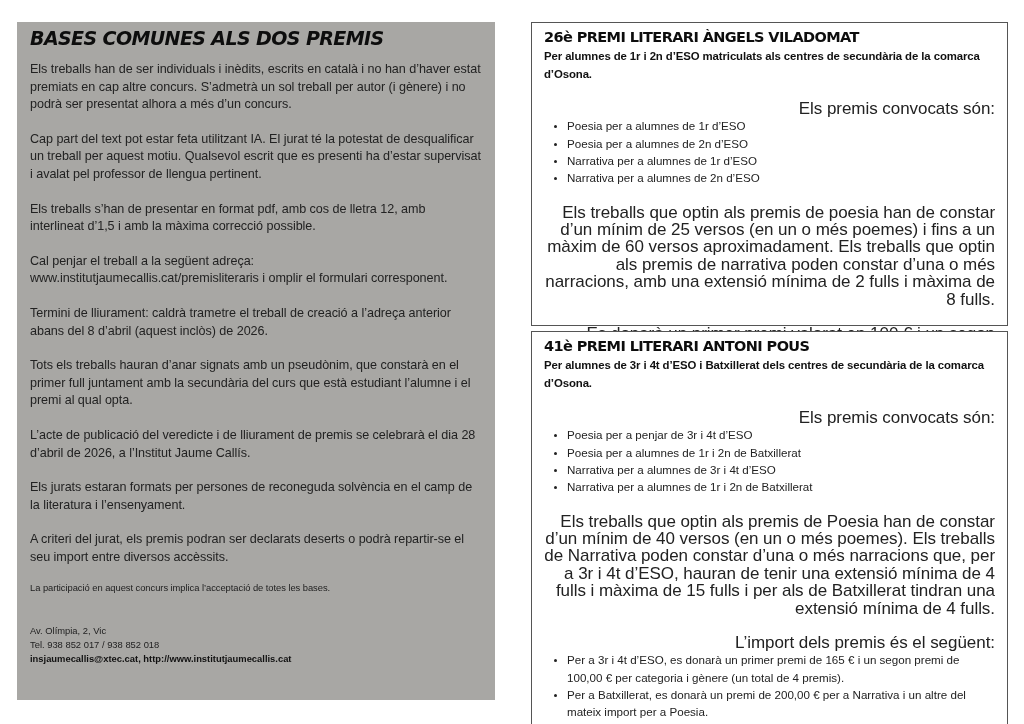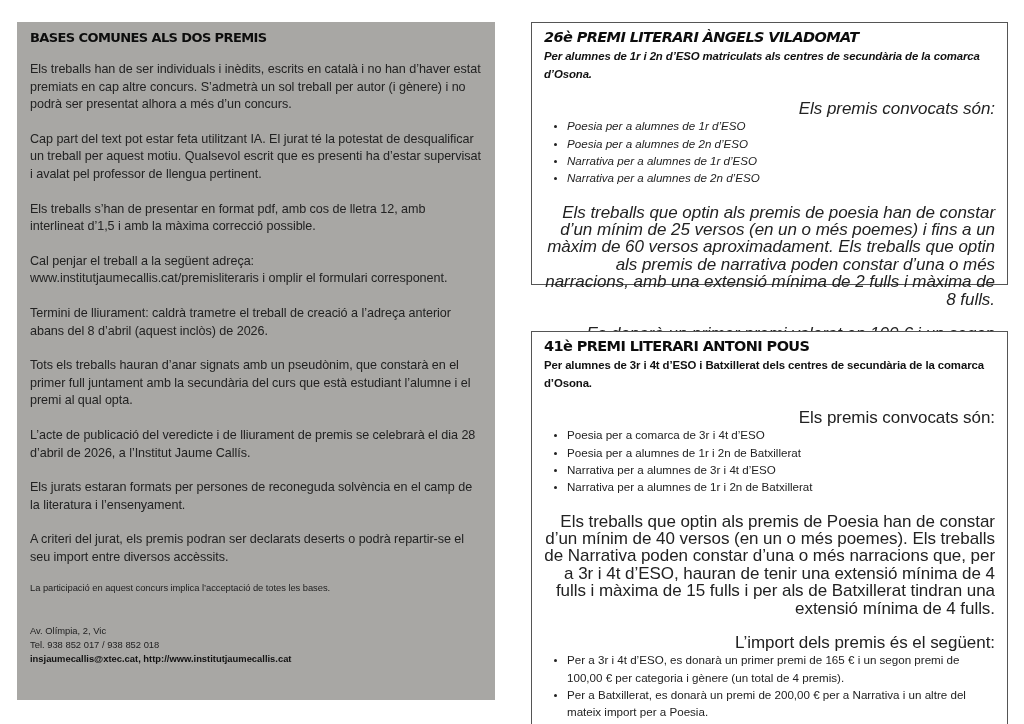--- a/index.html
+++ b/index.html
@@ -5,36 +5,36 @@
   html, body { margin: 0; padding: 0; }
   body {
     width: 1024px; height: 724px; background: #ffffff; position: relative; overflow: hidden;
     font-family: "Liberation Sans", "DejaVu Sans", sans-serif; color: #1e1e1e;
   }
   .left-panel {
     position: absolute; left: 17px; top: 22px; width: 478px; height: 678px;
     background: #a8a7a4; box-sizing: border-box; padding: 5px 13px 0 13px;
   }
   .left-panel h1 {
-    font-family: "DejaVu Sans", sans-serif; font-weight: bold; font-size: 13px;
-    margin: 0 0 12px 0; letter-spacing: -0.6px; color: #0d0d0d; line-height: 22px;
+    font-family: "DejaVu Sans", sans-serif; font-weight: bold; font-size: 19px;
+    margin: 0 0 12px 0; letter-spacing: -0.6px; color: #0d0d0d; line-height: 22px; font-style: italic;
   }
   .left-panel p {
     font-size: 12.6px; line-height: 17.6px; margin: 0 0 17px 0; color: #222;
     letter-spacing: -0.05px;
   }
   .left-panel p.small { font-size: 9.4px; line-height: 13px; margin: -2px 0 30px 0; }
   .contact { font-size: 9.4px; line-height: 13.6px; color: #222; }
   .contact .bold { font-weight: bold; color: #111; }
 
   .box {
     position: absolute; left: 531px; width: 477px; box-sizing: border-box;
     border: 1.5px solid #555; padding: 4px 12px 0 12px; background: #fff;
   }
-  .box1 { top: 22px; height: 263px; font-style: italic; }
+  .box1 { top: 22px; height: 304px; }
   .box2 { top: 331px; height: 430px; }
   .box h2 {
     font-family: "DejaVu Sans", sans-serif; font-weight: bold; font-size: 14.5px;
     margin: 0; letter-spacing: -0.6px; color: #0d0d0d; line-height: 20px;
   }
   .box .subtitle {
     font-weight: bold; font-size: 11.4px; line-height: 17.5px; margin: 1px 0 17px 0; color: #111;
     letter-spacing: -0.1px;
   }
   .box p { font-size: 17px; line-height: 17.4px; margin: 0 0 17px 0; color: #222; letter-spacing: -0.05px; text-align: right; }
@@ -77,21 +77,21 @@
   </ul>
   <p>Els treballs que optin als premis de poesia han de constar d’un mínim de 25 versos (en un o més poemes) i fins a un màxim de 60 versos aproximadament. Els treballs que optin als premis de narrativa poden constar d’una o més narracions, amb una extensió mínima de 2 fulls i màxima de 8 fulls.</p>
   <p>Es donarà un primer premi valorat en  100 € i un segon premi valorat en 65 € per categoria i gènere (en total 8 premis).</p>
 </section>
 
 <section class="box box2">
   <h2>41è PREMI LITERARI ANTONI POUS</h2>
   <div class="subtitle">Per alumnes de 3r i 4t d’ESO i Batxillerat dels centres de secundària de la comarca d’Osona.</div>
   <p class="lead">Els premis convocats són:</p>
   <ul>
-    <li>Poesia per a comarca de 3r i 4t  d’ESO</li>
+    <li>Poesia per a penjar de 3r i 4t  d’ESO</li>
     <li>Poesia per a alumnes de 1r i 2n de Batxillerat</li>
     <li>Narrativa per a alumnes de 3r i 4t d’ESO</li>
     <li>Narrativa per a alumnes de 1r i 2n de Batxillerat</li>
   </ul>
   <p>Els treballs que optin als premis de Poesia han de constar d’un mínim de 40 versos (en un o més poemes). Els treballs de Narrativa poden constar d’una o més narracions que, per a 3r i 4t d’ESO, hauran de tenir una extensió mínima de 4 fulls i màxima de 15 fulls i per als de Batxillerat tindran una extensió mínima de 4 fulls.</p>
   <p class="lead">L’import dels premis és el següent:</p>
   <ul>
     <li>Per a 3r i 4t d’ESO, es donarà un primer premi de 165 € i un segon premi de 100,00 € per categoria i gènere (un total de 4 premis).</li>
     <li>Per a Batxillerat, es donarà un premi de 200,00 € per a Narrativa i un altre del mateix import per a Poesia.</li>
   </ul>

